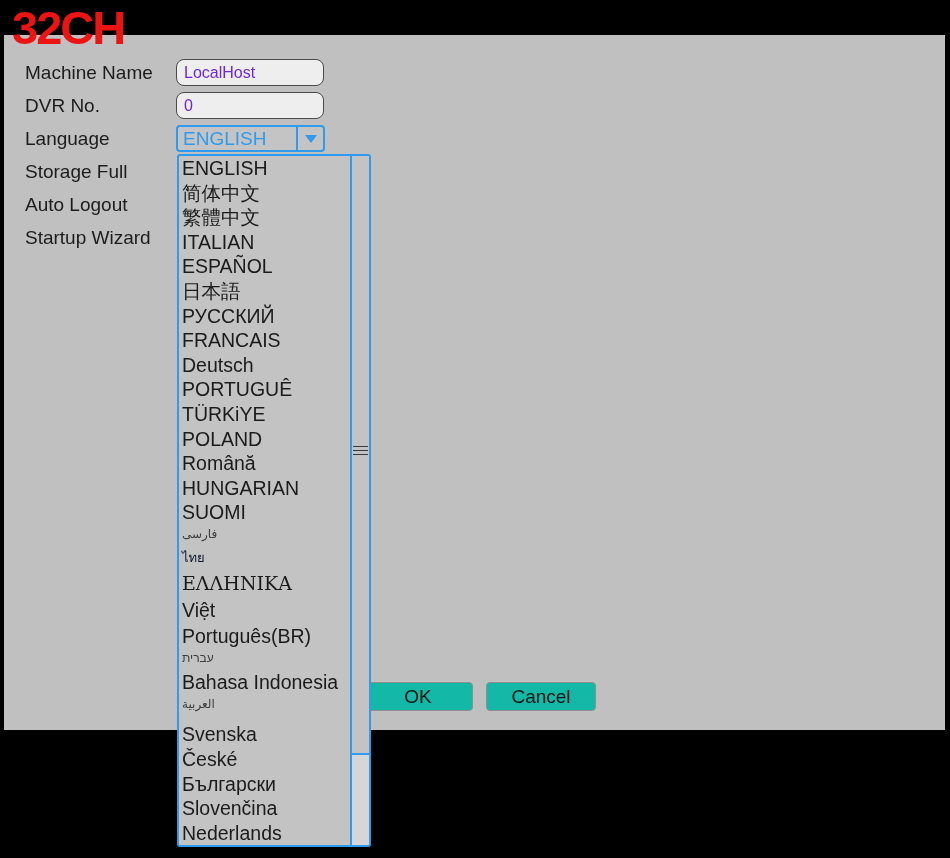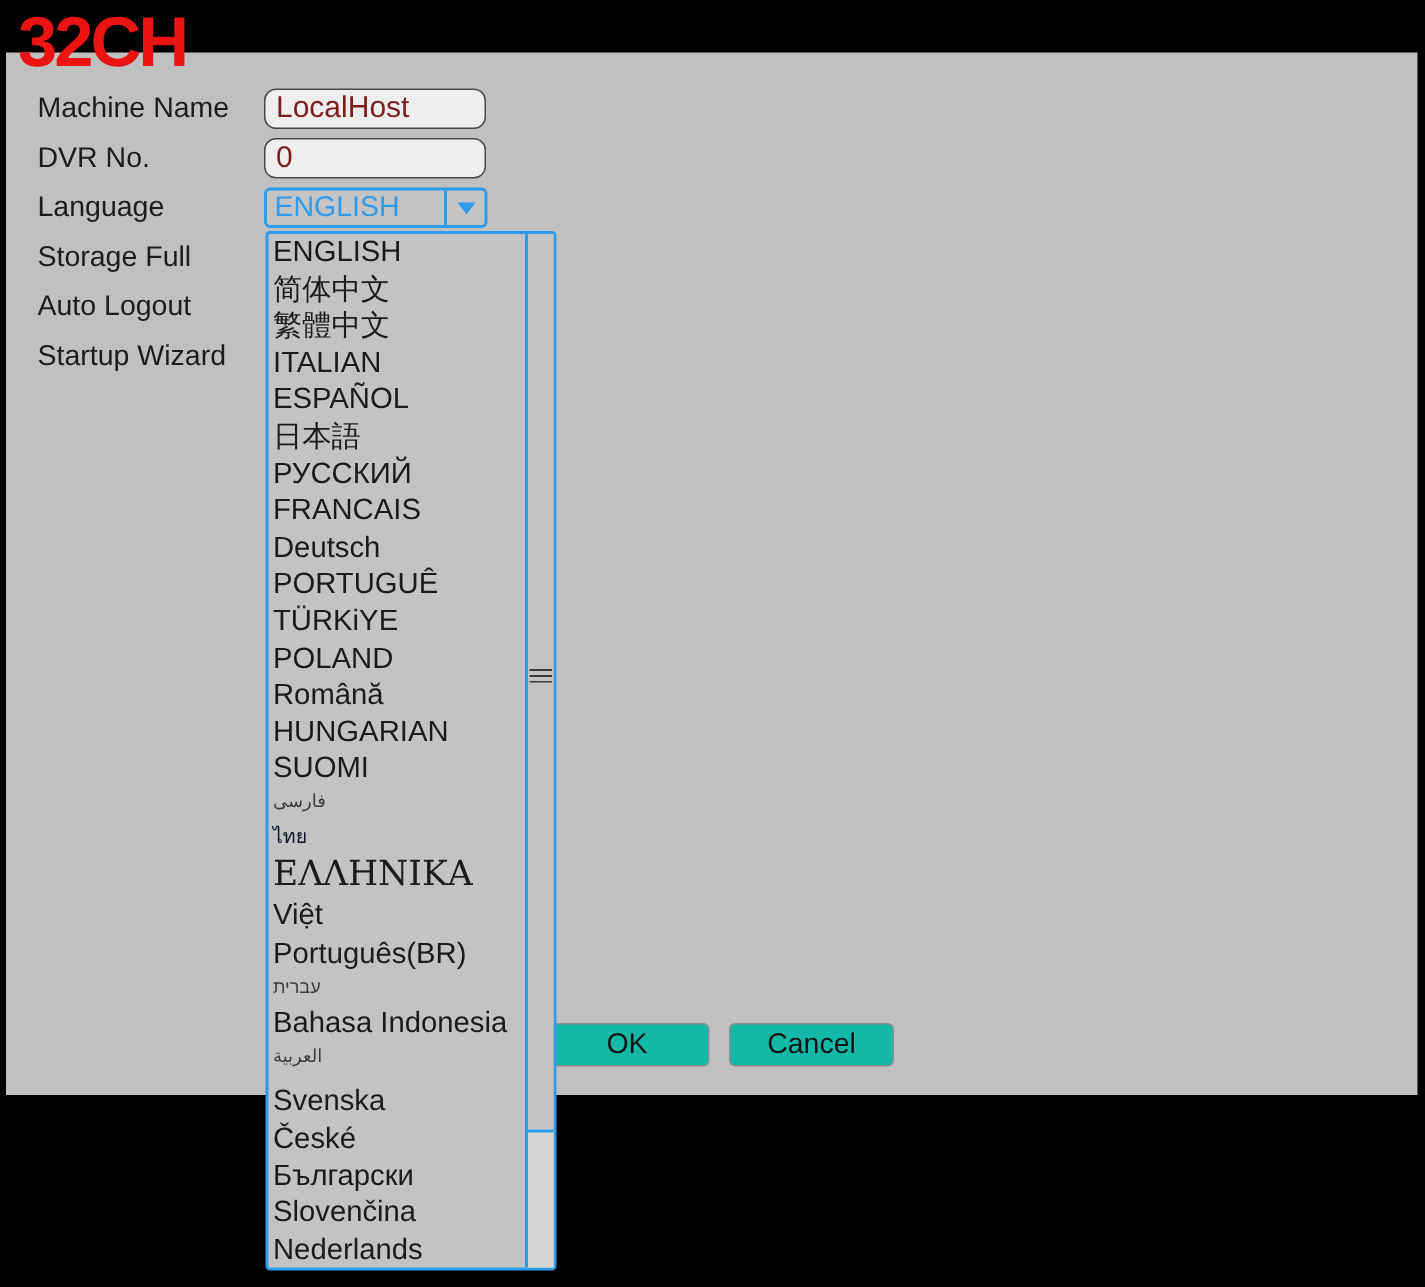--- a/index.html
+++ b/index.html
@@ -32,21 +32,21 @@
   
   .lbl{position:absolute;left:25px;height:22px;font-size:19px;color:#1c1c1c;white-space:nowrap;}
   .lbl.r1{top:62px}.lbl.r2{top:95px}.lbl.r3{top:128px}
   .lbl.r4{top:161px}.lbl.r5{top:194px}.lbl.r6{top:227px}
 
   
   .field{
     position:absolute;left:176px;width:148px;height:27px;box-sizing:border-box;
     background:#eeeeee;border:1.5px solid #4a4a4a;border-radius:8px;
     font-family:"Liberation Sans","DejaVu Sans",sans-serif;
-    font-size:20px;color:#7f1d1d;padding:0 7px;outline:none;
+    font-size:16px;color:#6d28d9;padding:0 7px;outline:none;
   }
   .field.r1{top:59px}.field.r2{top:92px}
 
   
   .combo{
     position:absolute;left:176px;top:125px;width:149px;height:27px;box-sizing:border-box;
     border:2px solid #2f9bed;border-radius:4px;background:#c4c4c4;
     display:flex;align-items:center;cursor:pointer;
   }
   .combo .sel{flex:1;font-size:19px;color:#2f9bed;padding-left:5px;white-space:nowrap;overflow:hidden;}
@@ -59,21 +59,21 @@
   
   .listwrap{
     position:absolute;left:177px;top:154px;width:194px;height:693px;box-sizing:border-box;
     border:2px solid #2f9bed;border-radius:3px;background:#c3c3c3;
     display:flex;z-index:5;
   }
   .listbox{flex:1;padding-left:3px;overflow:hidden;}
   .opt{height:24.6px;line-height:24.6px;font-size:19.5px;color:#1b1b1b;white-space:nowrap;cursor:pointer;}
   .opt.small{height:20px;line-height:18px;font-size:12px;color:#3c3c3c;}
   .opt.thai{height:25px;line-height:26px;font-size:13px;color:#0f172a;}
-  .opt.serif{height:27px;line-height:27px;font-size:23px;font-family:"DejaVu Serif","Liberation Serif",serif;}
+  .opt.serif{height:27px;line-height:27px;font-size:19px;font-family:"DejaVu Serif","Liberation Serif",serif;}
   .opt.tall{height:26px;line-height:26px;}
   .opt.gap{margin-top:6px;}
 
   
   .scrollcol{
     width:17px;border-left:2px solid #2f9bed;position:relative;background:#c3c3c3;flex:none;
   }
   .sc-grip{
     position:absolute;left:1px;right:1px;top:290px;height:9px;
     background:repeating-linear-gradient(to bottom,#3a3a3a 0 1.5px,transparent 1.5px 4px);

